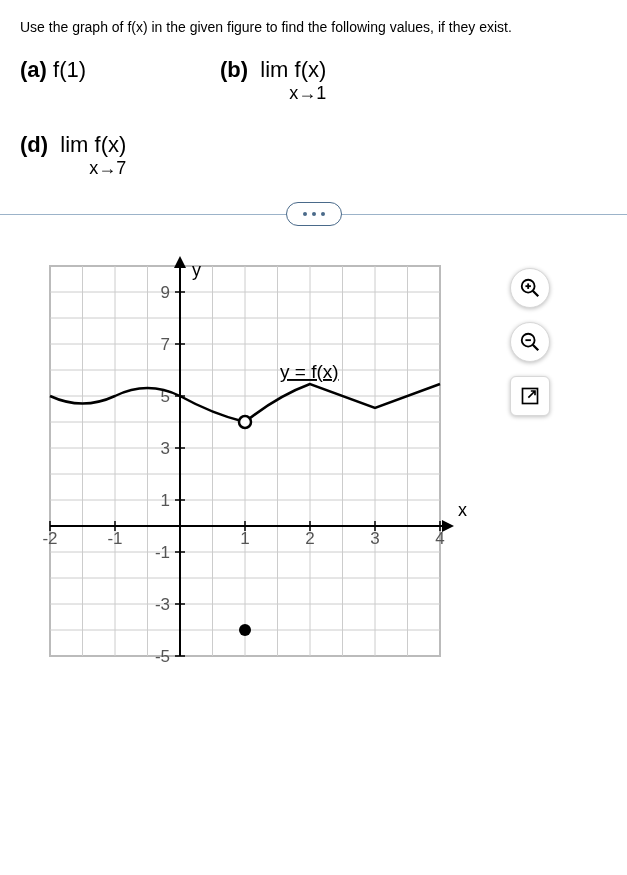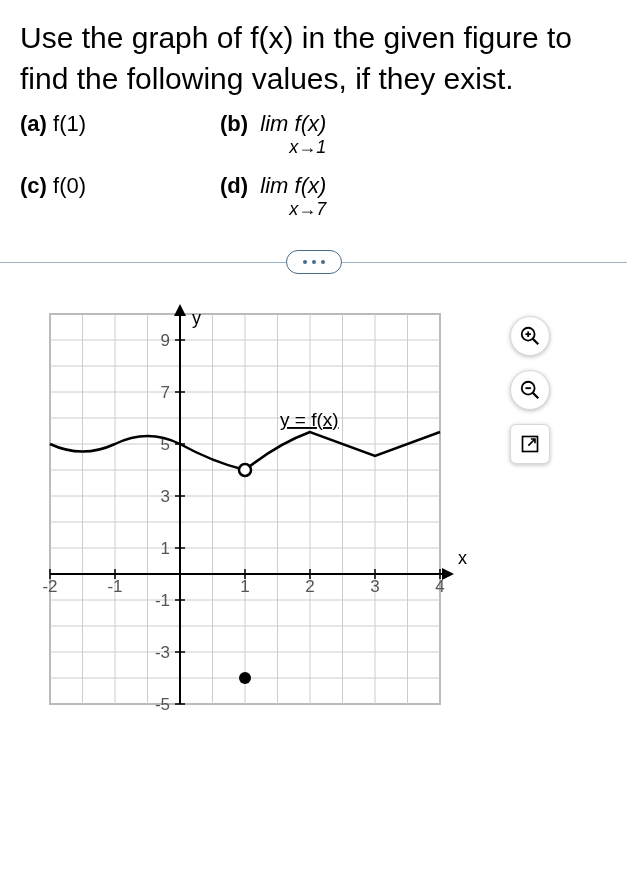--- a/index.html
+++ b/index.html
@@ -6,37 +6,36 @@
     body {
       font-family: Arial, Helvetica, sans-serif;
       width: 627px;
       height: 875px;
       background: #fff;
       color: #000;
       padding: 18px 20px;
       position: relative;
     }
     .prompt {
-      font-size: 30px;
+      font-size: 14px;
       line-height: 1.35;
-      margin-bottom: 12px;
+      margin-bottom: 20px;
     }
     .parts {
       display: grid;
       grid-template-columns: 200px 1fr;
-      row-gap: 15px;
-      margin-bottom: 30px;
+      row-gap: 28px;
+      margin-bottom: 23px;
     }
     .part-a, .part-c { font-size: 22px; }
     .part-b, .part-d { font-size: 22px; }
     .label-b { font-weight: bold; }
     .limit-block {
       display: inline-block;
       vertical-align: top;
-      font-style: italic;
     }
     .limit-block .top { display: block; }
     .limit-block .bot { display: block; font-size: 18px; text-align: right; }
     .arrow { font-family: Arial; }
     .divider-row {
       position: relative;
       height: 24px;
       margin-bottom: 30px;
     }
     .divider-row hr {
@@ -120,24 +119,20 @@
   <div class="part-a">
     <b>(a)</b>
     <span>f(1)</span>
   </div>
   <div class="part-b">
     <b class="label-b">(b)</b>&nbsp;
     <span class="limit-block">
       <span class="top">lim f(x)</span>
       <span class="bot arrow">x→1</span>
     </span>
-  </div>
-  <div class="part-c">
-    <b>(c)</b>
-    <span>f(0)</span>
   </div>
   <div class="part-d">
     <b>(d)</b>&nbsp;
     <span class="limit-block">
       <span class="top">lim f(x)</span>
       <span class="bot arrow">x→7</span>
     </span>
   </div>
 </div>
 

